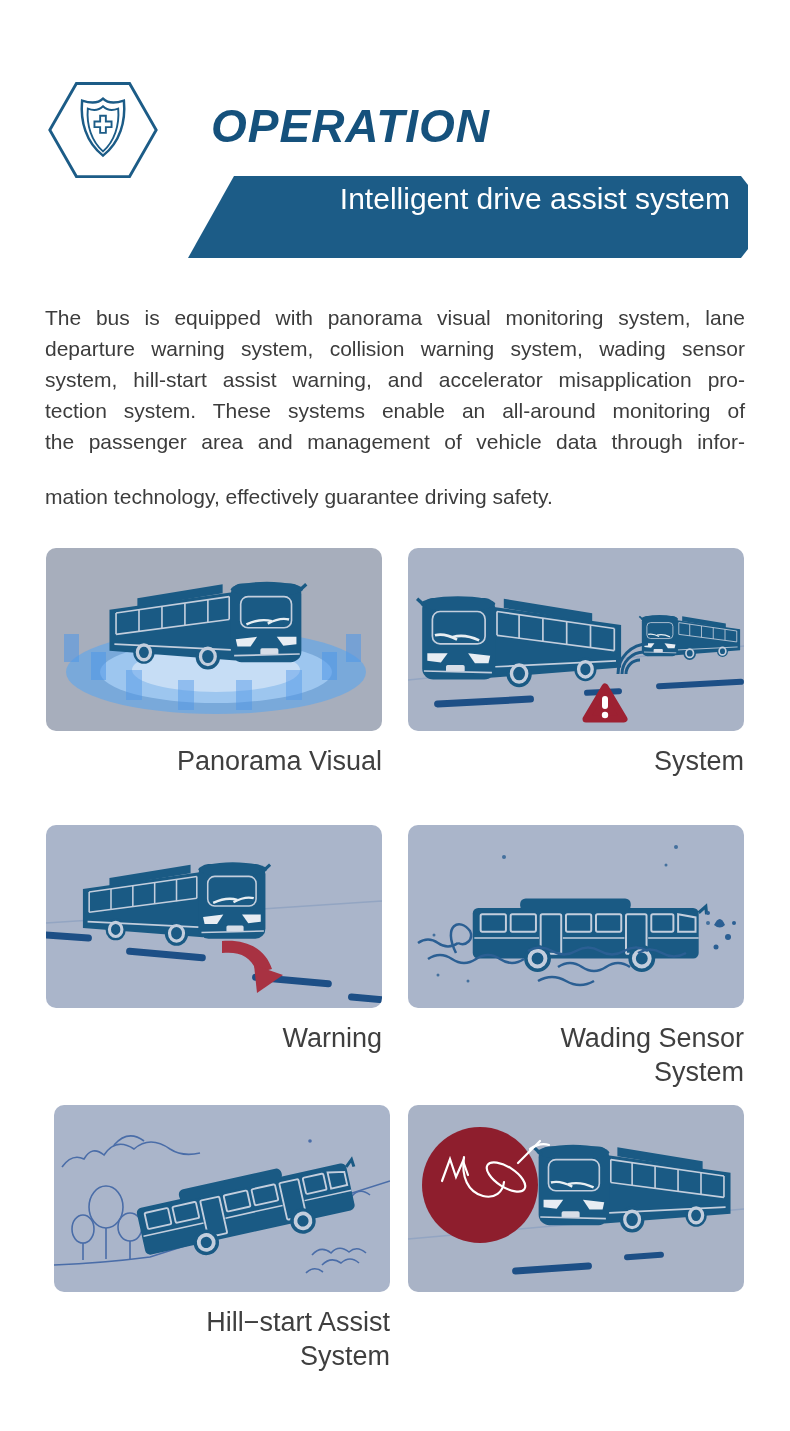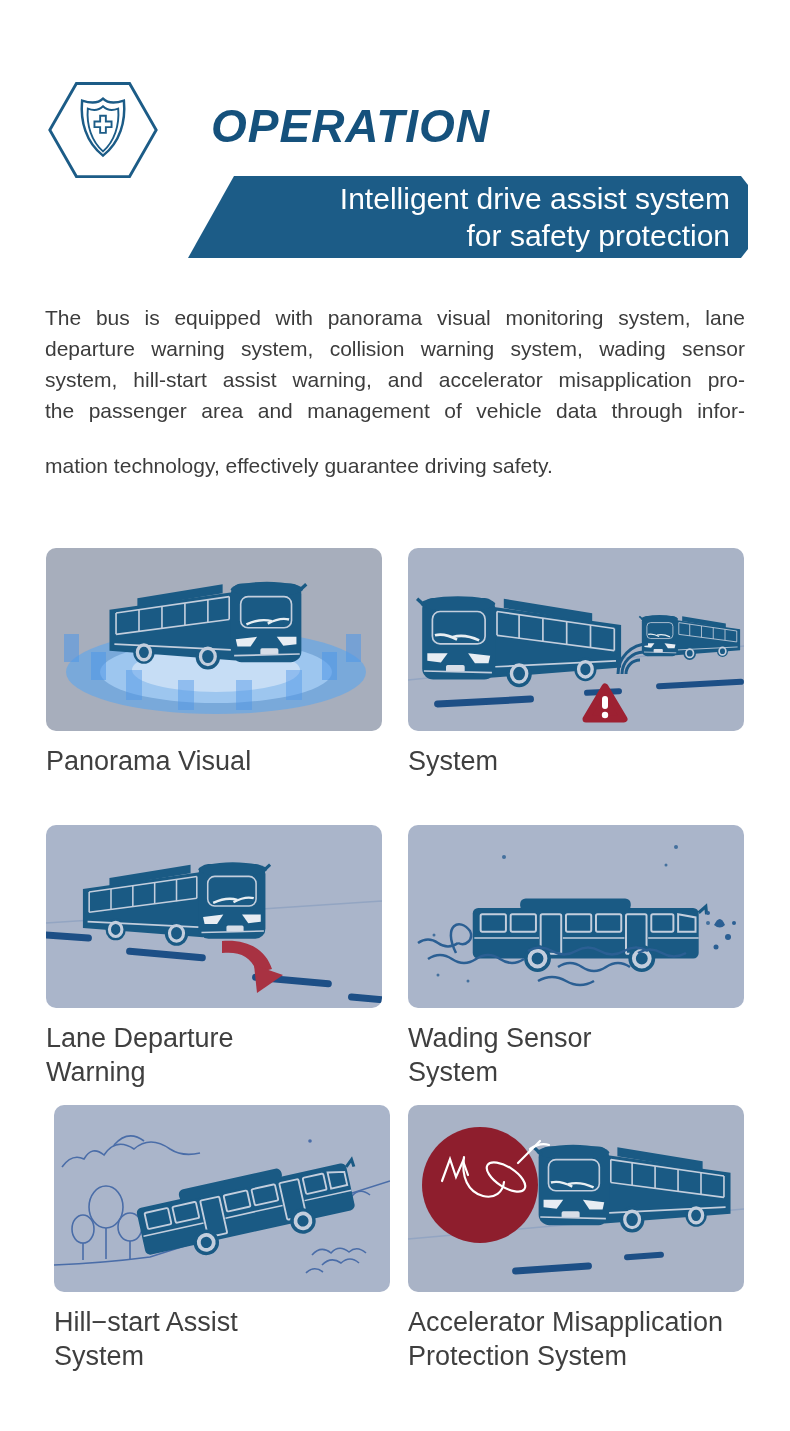--- a/index.html
+++ b/index.html
@@ -26,21 +26,21 @@
   .intro .ln.last{text-align-last:left;margin-top:24px;}
   .cards{position:absolute;left:46px;top:548px;width:698px;height:830px;}
   .cell{position:absolute;width:336px;}
   .c0{left:0;top:0}.c1{left:362px;top:0}
   .c2{left:0;top:277px}.c3{left:362px;top:277px}
   .c4{left:8px;top:557px}.c5{left:362px;top:557px}
   .card-img{width:336px;height:183px;border-radius:10px;overflow:hidden;
     position:relative;--bus:var(--primary-blue);--lite:#c3cedd;}
   .r3 .card-img{height:187px;}
   .card-img svg{position:absolute;left:0;top:0;width:100%;height:100%;}
-  .caption{margin-top:13px;text-align:left;font-size:27px;line-height:34px;
+  .caption{margin-top:13px;text-align:right;font-size:27px;line-height:34px;
     color:var(--caption-gray);}
   .caption div{white-space:nowrap;}
   .defs-holder{position:absolute;width:0;height:0;overflow:hidden;}
 </style>
 </head>
 <body style="--primary-blue: #1a5a84; --banner-blue: #1c5c87; --title-blue: #15517c; --text-dark: #3c3c3c; --caption-gray: #3f3f3f; --alert-red: #9d2132;">
 
 <svg class="defs-holder" aria-hidden="true">
   <defs>
     <g id="bus34r">
@@ -101,27 +101,27 @@
   <svg width="114" height="124" viewBox="0 0 120 130">
     <polygon points="4,65 32,16 88,16 116,65 88,114 32,114" fill="none" stroke="var(--banner-blue)" stroke-width="3"></polygon>
     <path d="M60,32 C66,38 76,36 82,34 C84,56 78,78 60,92 C42,78 36,56 38,34 C44,36 54,38 60,32 Z" fill="none" stroke="var(--banner-blue)" stroke-width="2.6"></path>
     <path d="M60,40 C65,45 72,44 76,42.5 C77.5,60 72,77 60,87.5 C48,77 42.5,60 44,42.5 C48,44 55,45 60,40 Z" fill="none" stroke="var(--banner-blue)" stroke-width="2"></path>
     <path d="M57,50 h6 v6 h6 v6 h-6 v6 h-6 v-6 h-6 v-6 h6 z" fill="none" stroke="var(--banner-blue)" stroke-width="2"></path>
   </svg>
 </div>
 <div class="page-title">OPERATION</div>
 <div class="banner">
   <div>Intelligent drive assist system</div>
-  <div>for safety protection</div>
 </div>
 
 <div class="intro">
   <div class="ln">The bus is equipped with panorama visual monitoring system, lane</div>
   <div class="ln">departure warning system, collision warning system, wading sensor</div>
   <div class="ln">system, hill-start assist warning, and accelerator misapplication pro-</div>
+  <div class="ln">tection system. These systems enable an all-around monitoring of</div>
   <div class="ln">the passenger area and management of vehicle data through infor-</div>
   <div class="ln last">mation technology, effectively guarantee driving safety.</div>
 </div>
 
 <div class="cards">
 
   <div class="cell c0">
     <div class="card-img" style="background: rgb(167, 174, 188);">
       <svg viewBox="0 0 336 183">
         <g>
@@ -188,21 +188,20 @@
           <rect x="206" y="152" width="80" height="7" rx="3.5" transform="rotate(5 246 155)"></rect>
           <rect x="302" y="170" width="40" height="7" rx="3.5" transform="rotate(5 322 173)"></rect>
         </g>
         <g>
           <path d="M176,116 C204,114 220,126 226,144 L211,148 C206,132 194,126 176,128 Z" fill="#a83242"></path>
           <polygon points="208,140 237,150 211,168" fill="#a83242"></polygon>
         </g>
       </svg>
     </div>
     <div class="caption">
-      <div>Lane Departure</div>
       <div>Warning</div>
     </div>
   </div>
 
   <div class="cell c3">
     <div class="card-img" style="background: rgb(170, 181, 202);">
       <svg viewBox="0 0 336 183">
         <g fill="#2b5f93" opacity="0.8">
           <circle cx="96" cy="32" r="2"></circle>
             <circle cx="268" cy="22" r="2"></circle>
@@ -279,19 +278,15 @@
           <g stroke="#ffffff" stroke-width="2.2" fill="none" stroke-linecap="round">
             <path d="M34,76 l8,-22 l6,18 l7,-16 l5,14"></path>
             <path d="M56,52 C53,72 60,87 75,91 C87,94 95,87 96,77"></path>
             <ellipse cx="98" cy="72" rx="22" ry="10" transform="rotate(33 98 72)"></ellipse>
             <path d="M110,58 L132,36"></path>
             <path d="M122,44 q10,-7 19,-4"></path>
           </g>
         </g>
       </svg>
     </div>
-    <div class="caption">
-      <div>Accelerator Misapplication</div>
-      <div>Protection System</div>
-    </div>
   </div>
 
 </div>
 
 </body></html>

